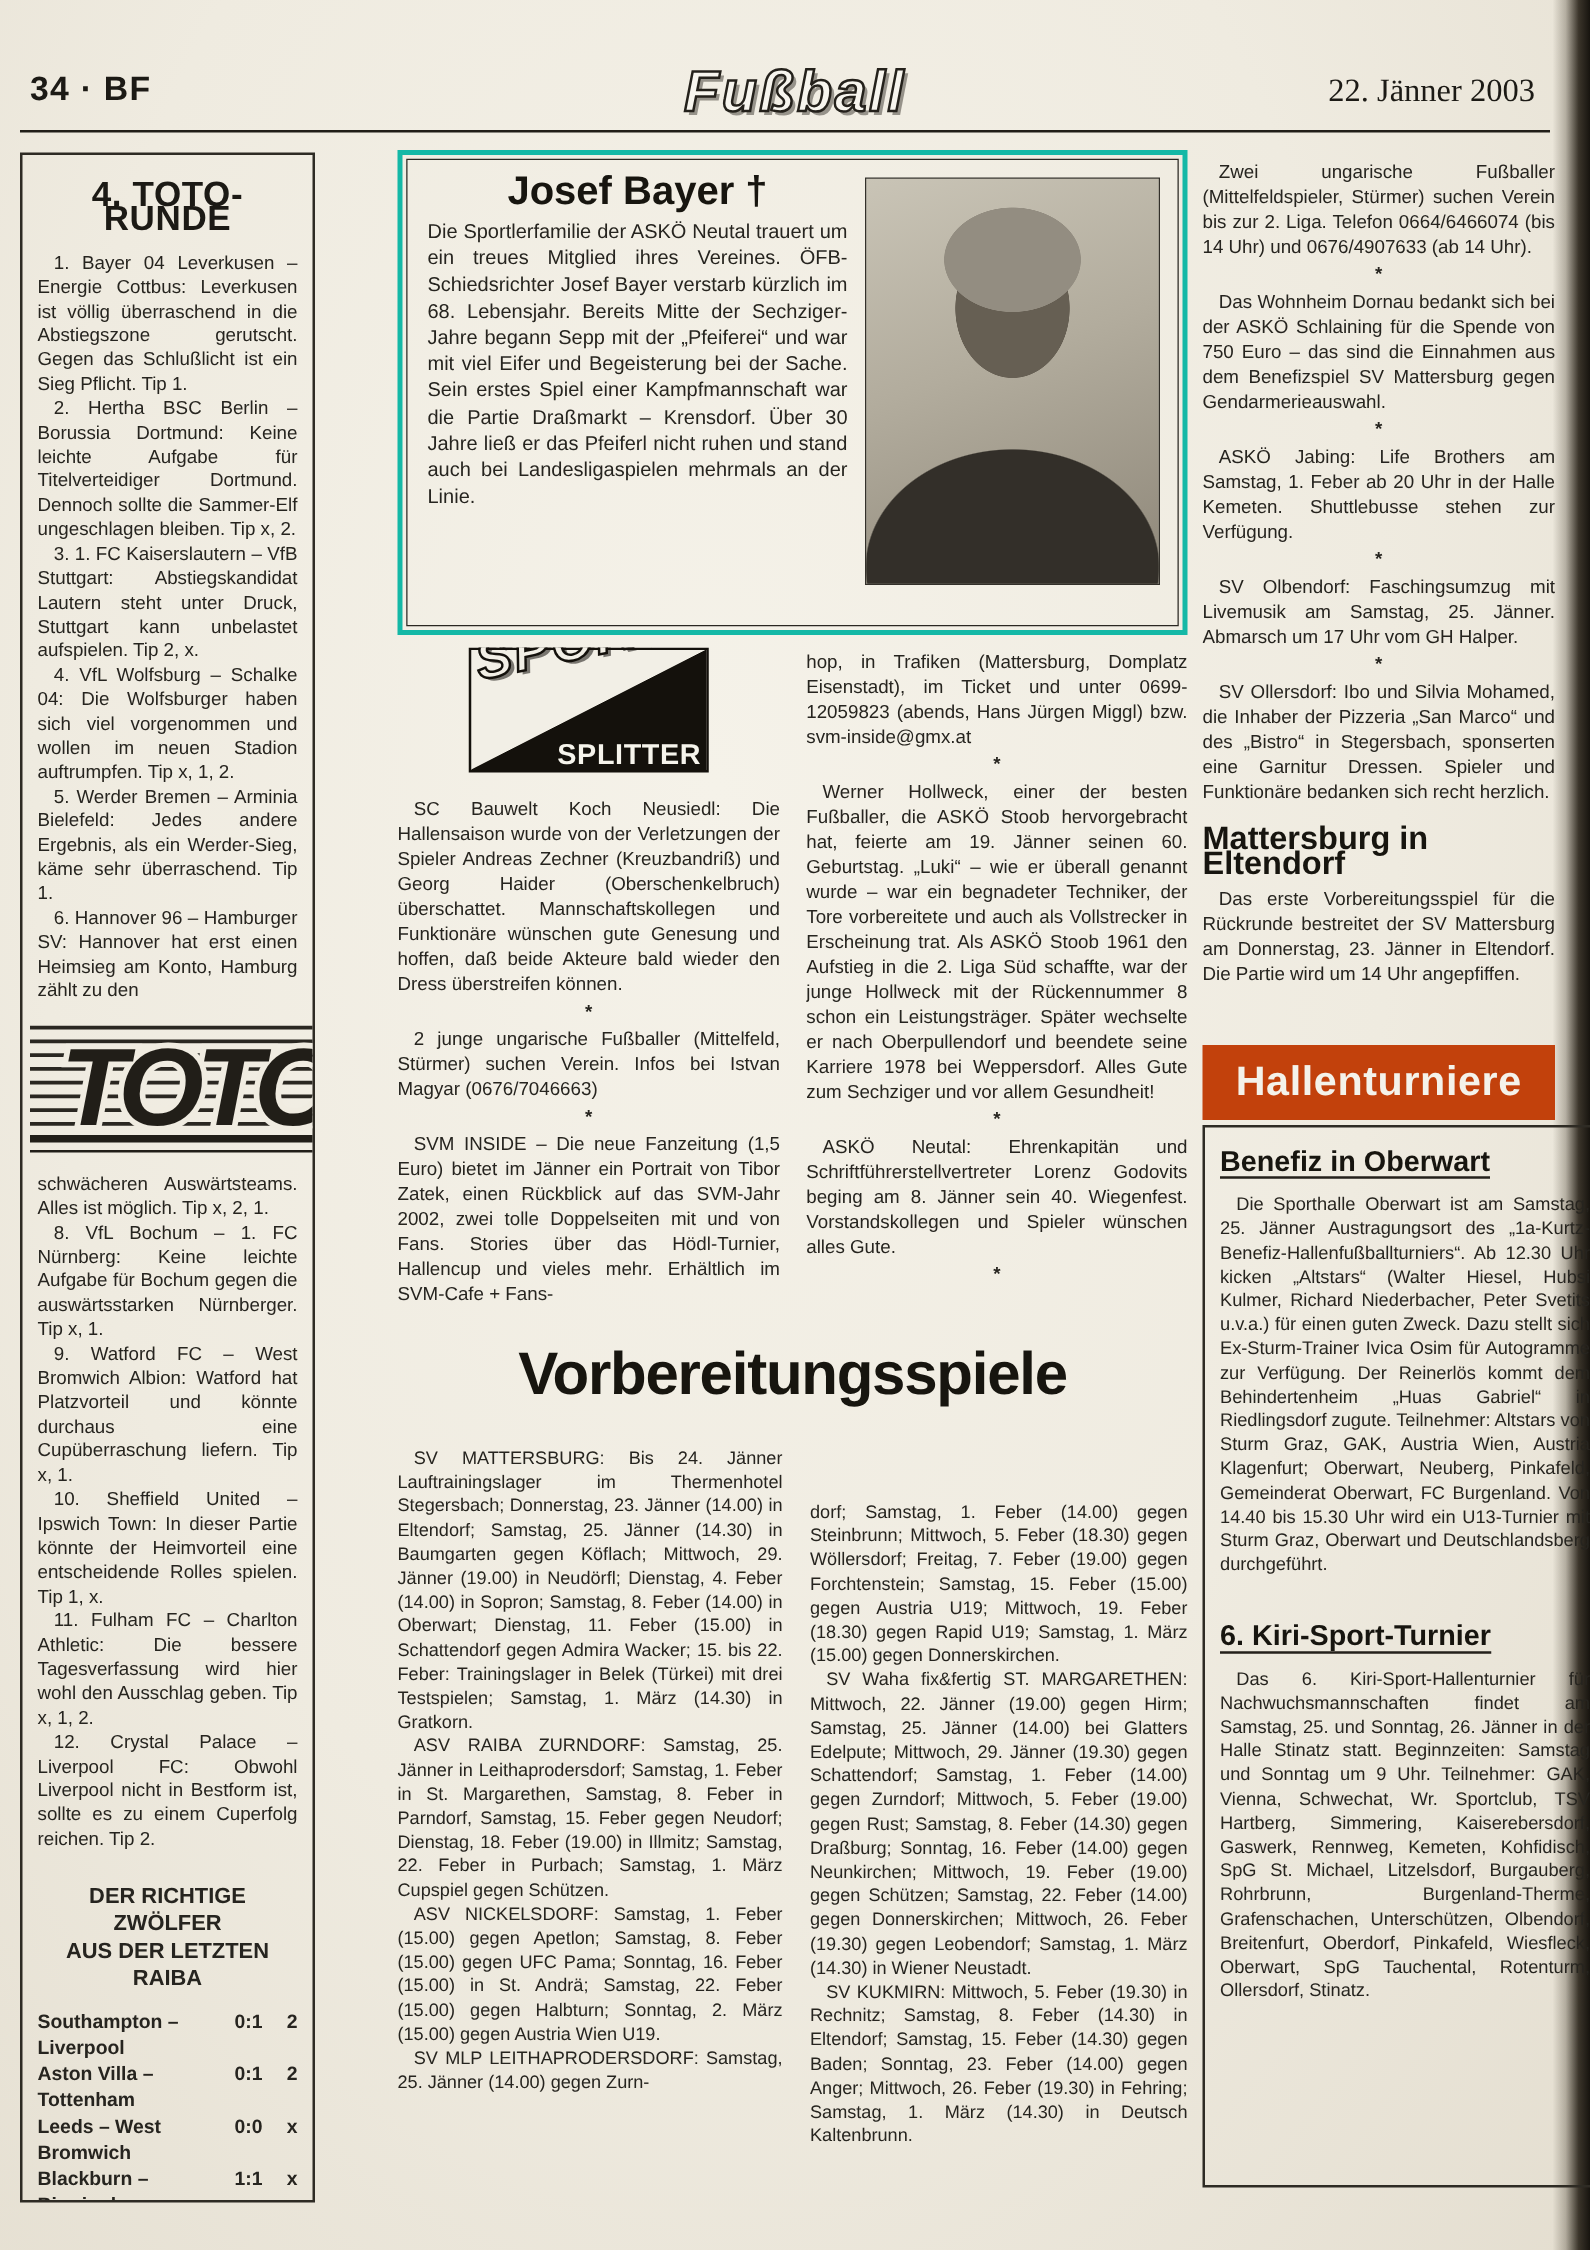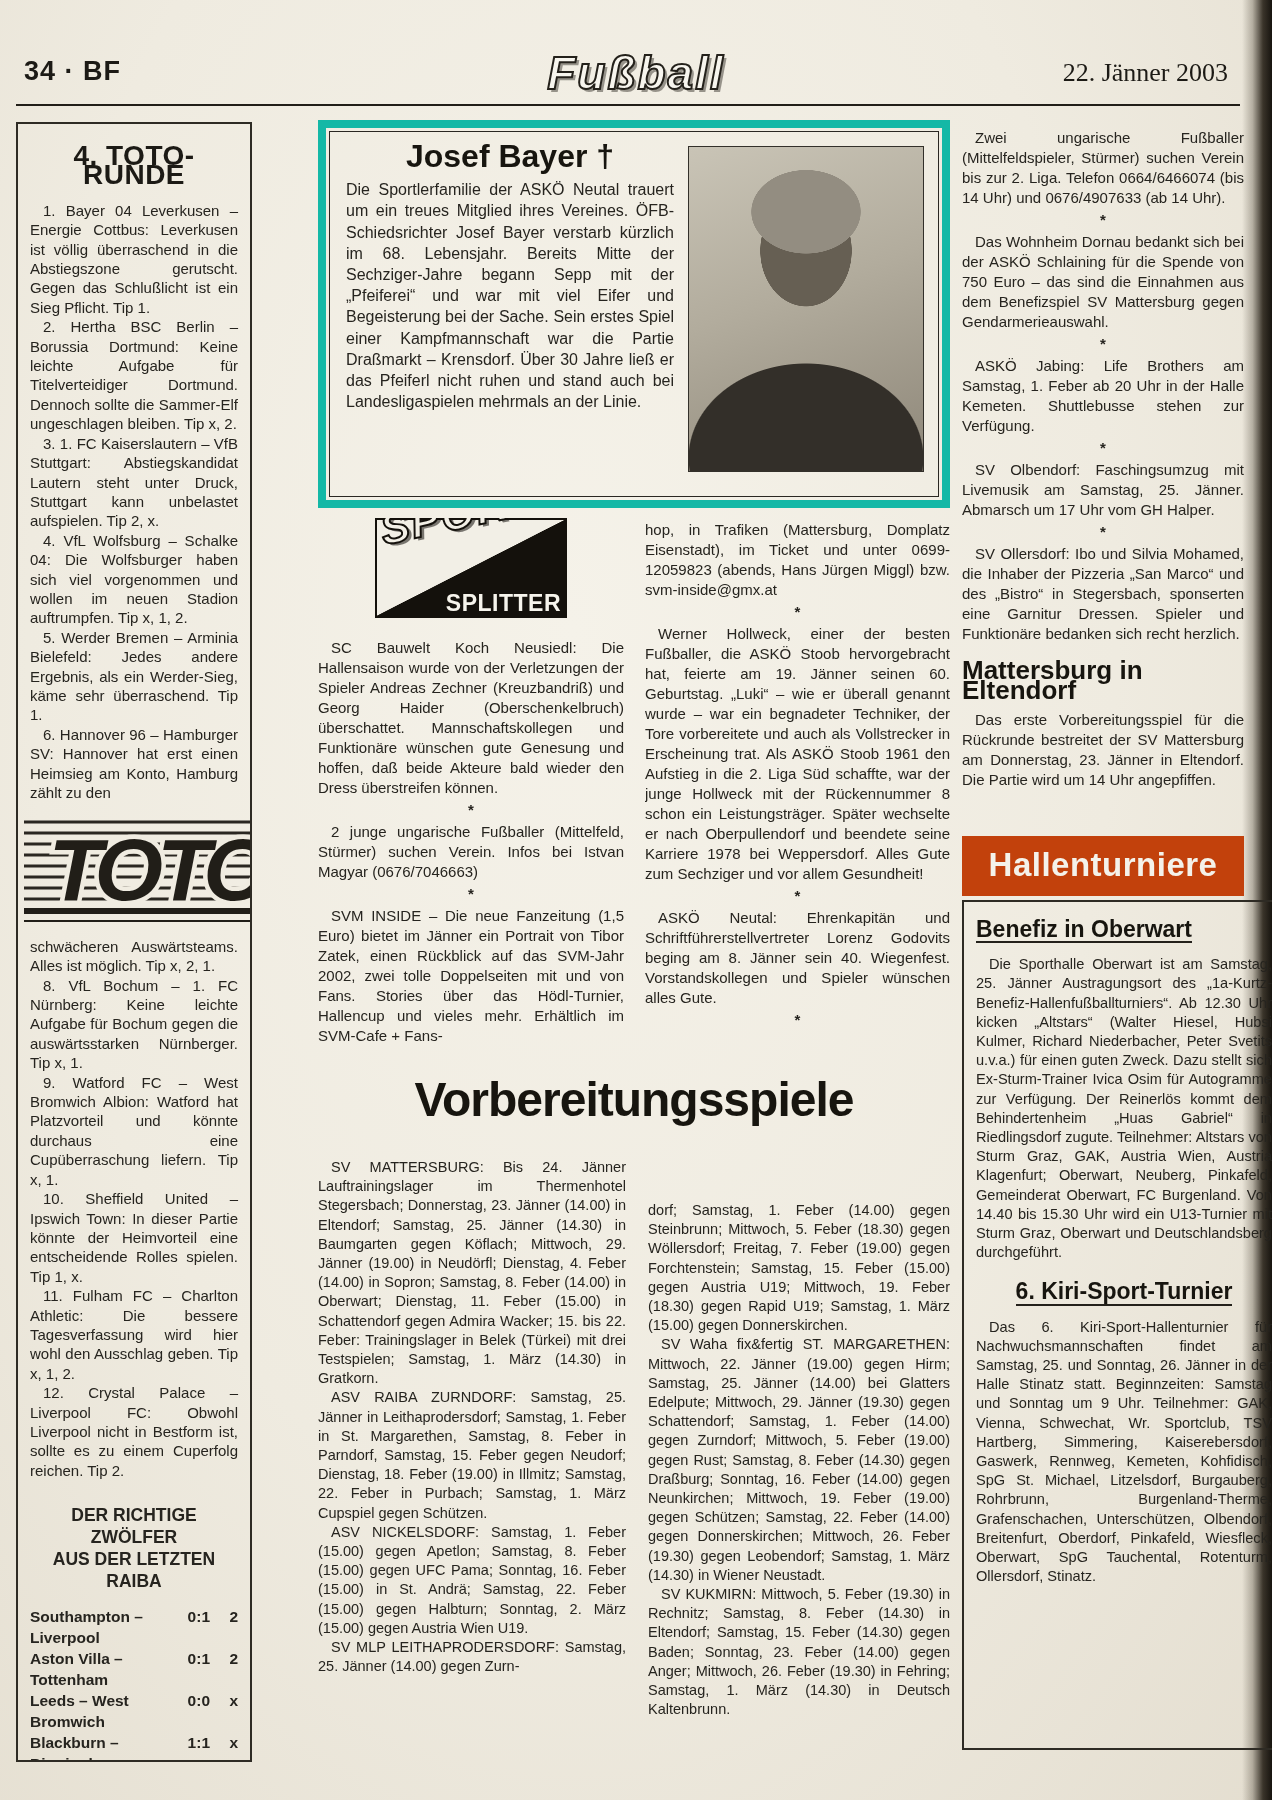--- a/index.html
+++ b/index.html
@@ -37,21 +37,21 @@
   .toto-title { text-align:center; font-weight:bold; font-size:28px; margin:14px 0 16px; letter-spacing:0.5px; color:#1c1a15; }
   .toto-logo { margin:10px -6px 8px; }
   .res-head { text-align:center; font-weight:bold; font-size:17.5px; line-height:22px; margin:24px 0 14px; }
   .res-row { display:flex; font-weight:bold; font-size:15.5px; line-height:21px; }
   .res-row .m { flex:1; }
   .res-row .s { width:40px; text-align:right; }
   .res-row .t { width:28px; text-align:right; }
   .joker { text-align:center; font-weight:normal; font-size:27px; margin-top:22px; letter-spacing:1px; }
 
   
-  .jb-box { left:318px; top:120px; width:632px; height:388px; border:8px solid #14b8a6; padding:3px; }
+  .jb-box { left:318px; top:120px; width:632px; height:388px; border:4px solid #14b8a6; padding:3px; }
   .jb-inner { border:1px solid #2a2722; width:100%; height:100%; display:flex; }
   .jb-text { flex:1; padding:8px 14px 6px 16px; font-size:16px; line-height:21.2px; text-align:justify; }
   .jb-title { text-align:center; font-weight:bold; font-size:32px; margin:6px 0 12px; color:#17150f; }
   .jb-photo { width:236px; height:326px; margin:14px 14px 0 0; flex-shrink:0; border:1px solid #33302a;
     background:
       radial-gradient(ellipse 55px 42px at 50% 20%, #938d81 0 99%, transparent 100%),
       radial-gradient(ellipse 46px 56px at 50% 32%, #665f53 0 99%, transparent 100%),
       radial-gradient(ellipse 118px 95px at 50% 96%, #332f29 0 99%, transparent 100%),
       linear-gradient(160deg, #c9c4b6 0%, #b2ac9d 45%, #8e8779 100%); }
 
@@ -255,15 +255,15 @@
   <p class="para"><span class="lead">SV Ollersdorf:</span><span> Ibo und Silvia Mohamed, die Inhaber der Pizzeria „San Marco“ und des „Bistro“ in Stegersbach, sponserten eine Garnitur Dressen. Spieler und Funktionäre bedanken sich recht herzlich.</span></p>
   <div class="elt-head">Mattersburg in Eltendorf</div>
   <p class="para"><span>Das erste Vorbereitungsspiel für die Rückrunde bestreitet der SV Mattersburg am Donnerstag, 23. Jänner in Eltendorf. Die Partie wird um 14 Uhr angepfiffen.</span></p>
 </div>
 
 <div class="abs hall-banner">Hallenturniere</div>
 
 <div class="abs hall-box">
   <div><span class="sub-head">Benefiz in Oberwart</span></div>
   <p class="para"><span>Die Sporthalle Oberwart ist am Samstag, 25. Jänner Austragungsort des „1a-Kurtz-Benefiz-Hallenfußballturniers“. Ab 12.30 Uhr kicken „Altstars“ (Walter Hiesel, Hubsi Kulmer, Richard Niederbacher, Peter Svetits u.v.a.) für einen guten Zweck. Dazu stellt sich Ex-Sturm-Trainer Ivica Osim für Autogramme zur Verfügung. Der Reinerlös kommt dem Behindertenheim „Huas Gabriel“ in Riedlingsdorf zugute.</span><span class="lead"> Teilnehmer:</span><span> Altstars von Sturm Graz, GAK, Austria Wien, Austria Klagenfurt; Oberwart, Neuberg, Pinkafeld, Gemeinderat Oberwart, FC Burgenland. Von 14.40 bis 15.30 Uhr wird ein U13-Turnier mit Sturm Graz, Oberwart und Deutschlandsberg durchgeführt.</span></p>
-  <div style="margin-top:14px;text-align:center;"><span class="sub-head">6. Kiri-Sport-Turnier</span></div>
+  <div style="margin-top:31px;"><span class="sub-head">6. Kiri-Sport-Turnier</span></div>
   <p class="para"><span>Das 6. Kiri-Sport-Hallenturnier für Nachwuchsmannschaften findet am Samstag, 25. und Sonntag, 26. Jänner in der Halle Stinatz statt.</span><span class="lead"> Beginnzeiten:</span><span> Samstag und Sonntag um 9 Uhr.</span><span class="lead"> Teilnehmer:</span><span> GAK, Vienna, Schwechat, Wr. Sportclub, TSV Hartberg, Simmering, Kaiserebersdorf, Gaswerk, Rennweg, Kemeten, Kohfidisch, SpG St. Michael, Litzelsdorf, Burgauberg, Rohrbrunn, Burgenland-Therme, Grafenschachen, Unterschützen, Olbendorf, Breitenfurt, Oberdorf, Pinkafeld, Wiesfleck, Oberwart, SpG Tauchental, Rotenturm, Ollersdorf, Stinatz.</span></p>
 </div>
 
 </body></html>

